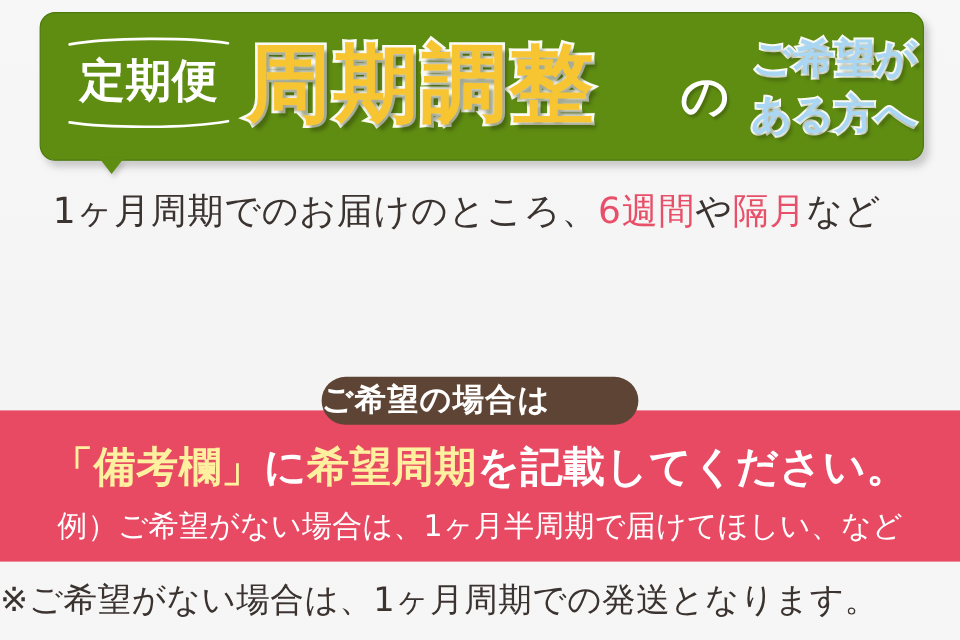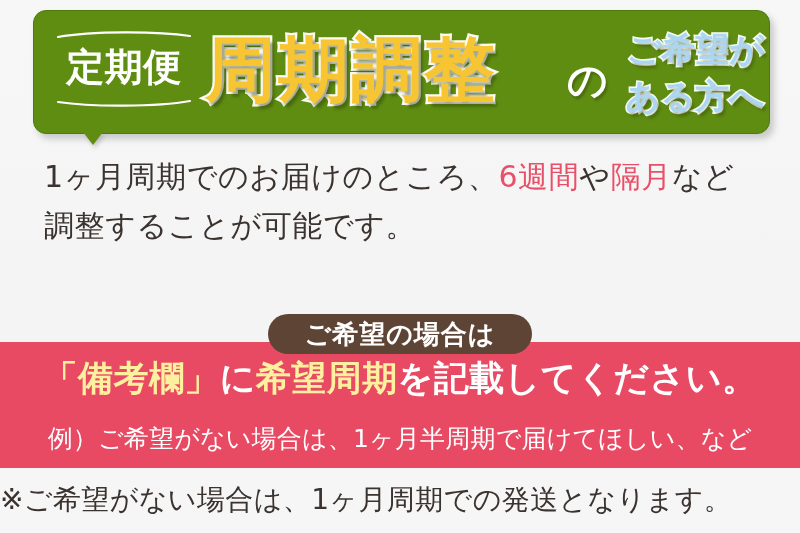--- a/index.html
+++ b/index.html
@@ -152,47 +152,47 @@
     left: 268px;
     top: 314px;
     width: 264px;
     height: 40px;
     background: #5e4434;
     border-radius: 21px;
     color: #ffffff;
     font-size: 26px;
     font-weight: 700;
     line-height: 40px;
-    text-align: center;
     letter-spacing: 1px;
     white-space: nowrap;
     z-index: 5;
   }
 
   
   .pink-band {
     position: absolute;
     left: 0;
     top: 342px;
     width: 800px;
     height: 126px;
     background: #e84a63;
   }
   .pink-main {
     position: absolute;
     left: 0;
-    top: 10px;
+    top: 24px;
     width: 800px;
     text-align: center;
     font-size: 35px;
     font-weight: 700;
     line-height: 52px;
     color: #ffffff;
     letter-spacing: 0.4px;
     white-space: nowrap;
+    font-family: Liberation Mono, monospace;
   }
   .pink-main .hl-y { color: #fdf09e; }
   .pink-sub {
     position: absolute;
     left: 0;
     top: 78px;
     width: 800px;
     text-align: center;
     font-size: 25px;
     line-height: 38px;
@@ -238,23 +238,20 @@
 
   <div class="title-sub">
     <span class="l1">ご希望が</span>
     <span class="l2">ある方へ</span>
   </div>
 
   <div class="body-block">
     <div class="body-line">
       <span>1ヶ月周期でのお届けのところ、</span><span class="em-pink">6週間</span><span>や</span><span class="em-pink">隔月</span><span>など</span>
     </div>
-    <div class="body-line">
-      <span>調整することが可能です。</span>
-    </div>
   </div>
 
   <div class="pill">ご希望の場合は</div>
 
   <div class="pink-band">
     <div class="pink-main">
       <span class="hl-y">「備考欄」</span><span>に</span><span class="hl-y">希望周期</span><span>を記載してください。</span>
     </div>
     <div class="pink-sub">例）ご希望がない場合は、1ヶ月半周期で届けてほしい、など</div>
   </div>

